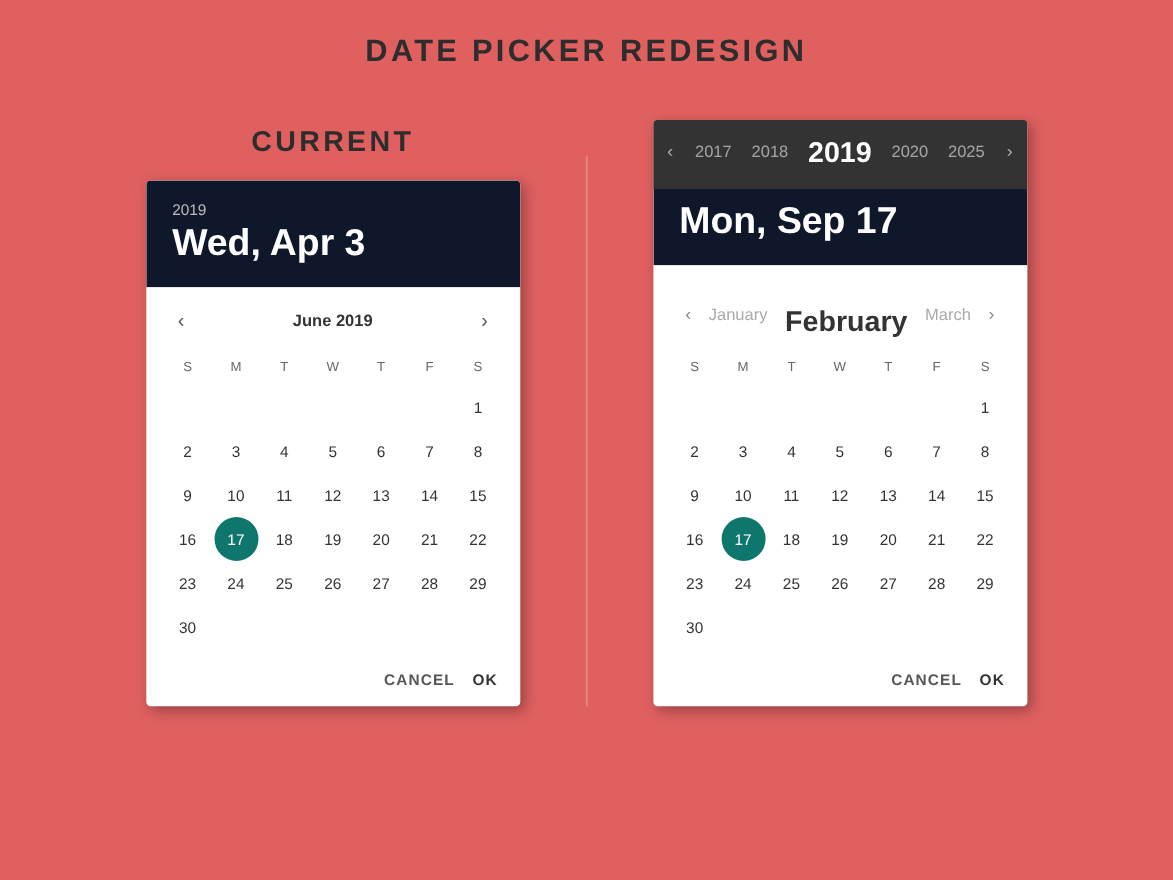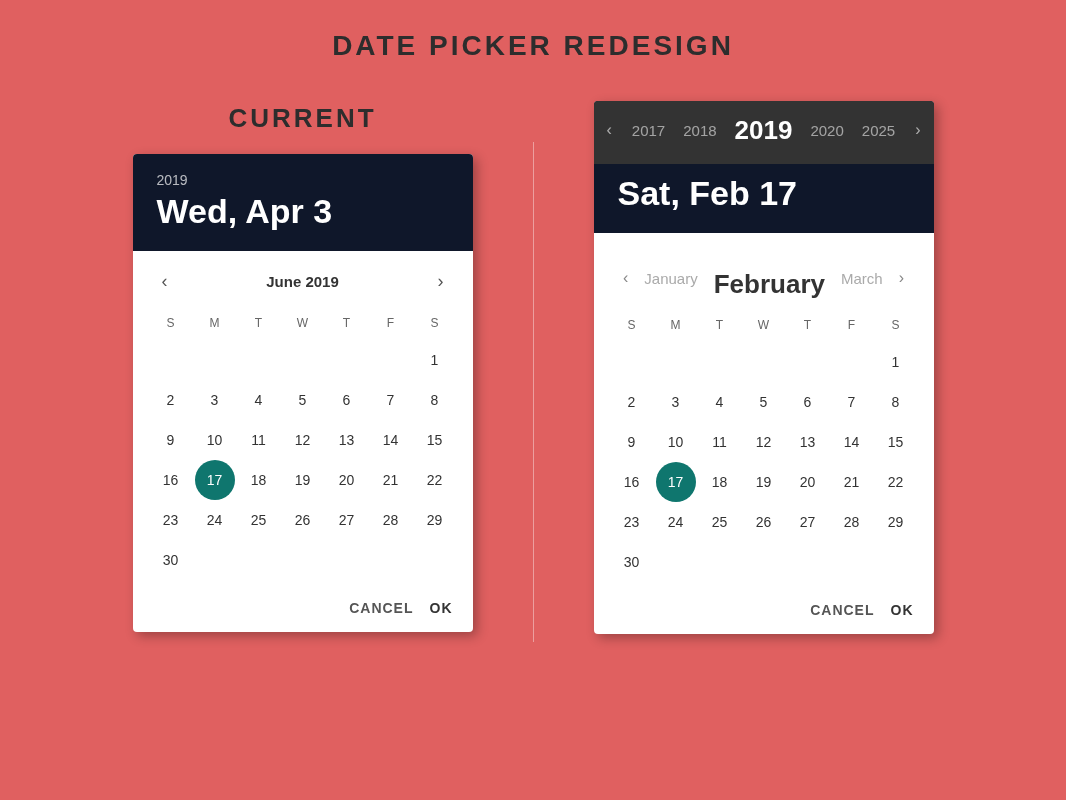--- a/index.html
+++ b/index.html
@@ -21,21 +21,21 @@
       letter-spacing: 3px;
       margin-top: 30px;
       margin-bottom: 30px;
       text-transform: uppercase;
     }
 
     .comparisons {
       display: flex;
       flex-direction: row;
       gap: 60px;
-      align-items: center;
+      align-items: flex-end;
       justify-content: center;
       width: 100%;
       padding: 0 60px;
     }
 
     .comparison-section {
       display: flex;
       flex-direction: column;
       align-items: center;
       gap: 20px;
@@ -323,21 +323,21 @@
         <div class="year-row">
           <span class="year-nav">‹</span>
           <span class="year-item">2017</span>
           <span class="year-item">2018</span>
           <span class="year-item active">2019</span>
           <span class="year-item">2020</span>
           <span class="year-item">2025</span>
           <span class="year-nav">›</span>
         </div>
         <div style="padding: 10px 24px 0;">
-          <div class="header-date">Sat, Feb 17</div>
+          <div class="header-date">Mon, Sep 17</div>
         </div>
       </div>
 
       <div class="calendar-body">
         <div class="month-nav-redesign">
           <span class="nav-arrow">‹</span>
           <span class="month-item">January</span>
           <span class="month-item active">February</span>
           <span class="month-item">March</span>
           <span class="nav-arrow">›</span>

